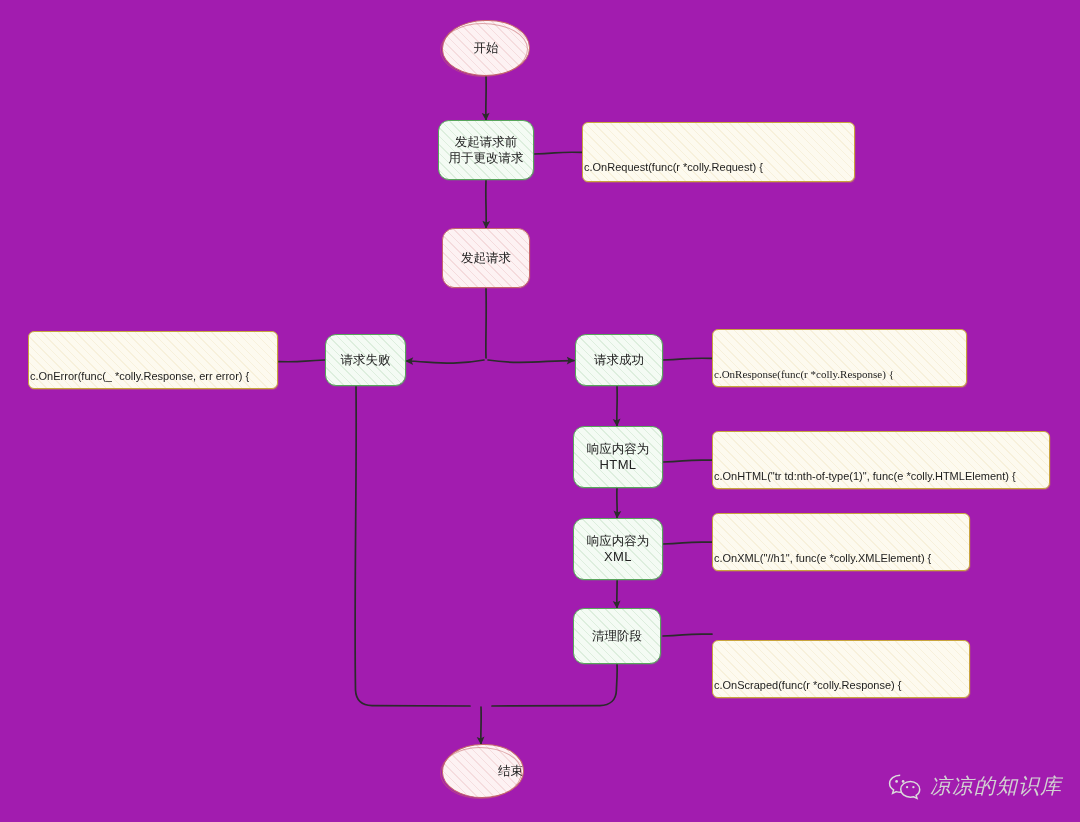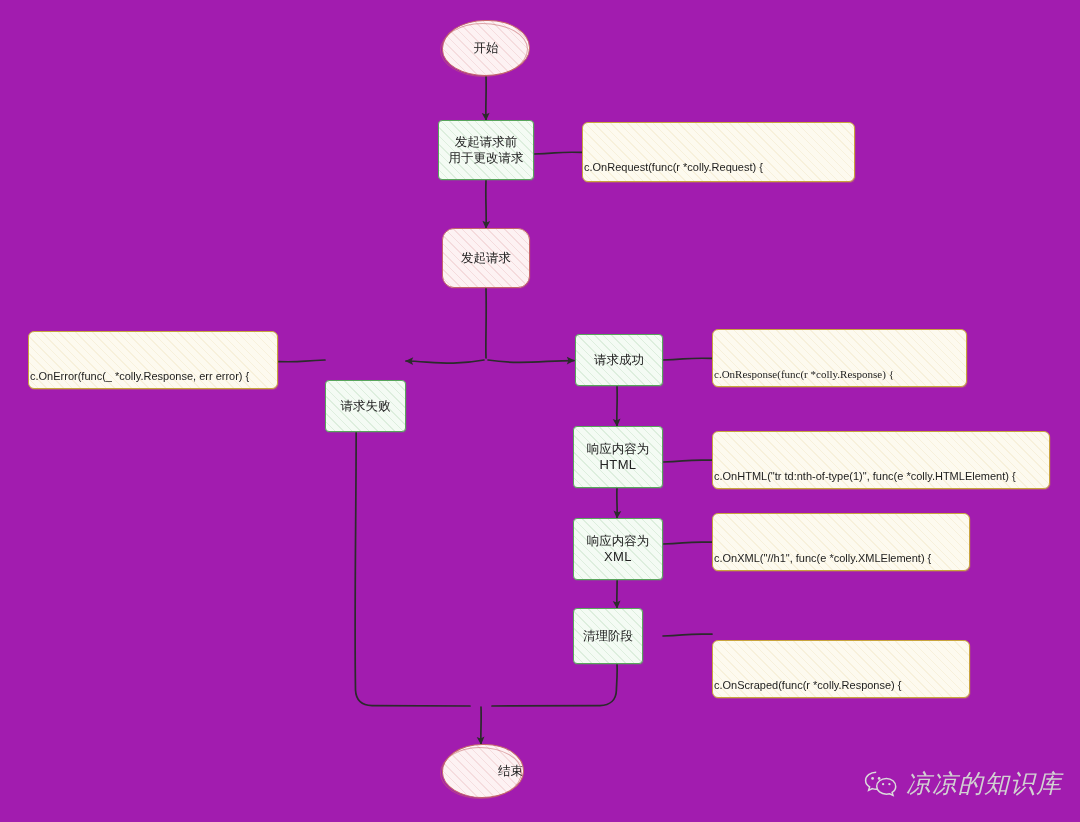--- a/index.html
+++ b/index.html
@@ -27,21 +27,21 @@
     border:1.6px solid #58a55c;
     background:
       repeating-linear-gradient(45deg,
         rgba(110,175,112,.17) 0px,
         rgba(110,175,112,.17) 1px,
         rgba(255,255,255,0) 1px,
         rgba(255,255,255,0) 6px),
       #f4fbf4;
     color:#222;
     font-size:12.5px;
-    border-radius:4px;
+    border-radius:11px;
     box-shadow:0.5px 0.8px 0 rgba(88,165,92,.35);
   }
   
   .n-red{
     border:1.6px solid #c4666b;
     background:
       repeating-linear-gradient(45deg,
         rgba(200,100,105,.16) 0px,
         rgba(200,100,105,.16) 1px,
         rgba(255,255,255,0) 1px,
@@ -95,21 +95,21 @@
   }
   .codebox .cl{display:block;}
 
   
   .sc{font-size:13px;letter-spacing:.4px;}
 
   
   #watermark{
     position:absolute;right:18px;bottom:22px;
     display:flex;align-items:center;gap:8px;
-    color:#d2d2d2;font-size:25px;font-style:italic;
+    color:#d2d2d2;font-size:21px;font-style:italic;
     letter-spacing:1px;z-index:4;user-select:none;
   }
   #watermark .wm-text{font-family:"DejaVu Sans",sans-serif;}
 </style>
 </head>
 <body>
 
 <div id="canvas">
 
   <svg id="edges" viewBox="0 0 1080 822">
@@ -167,39 +167,39 @@
 
   <div class="node n-green" style="left:438px;top:120px;width:96px;height:60px;">
     <span class="ln">发起请求前</span>
     <span class="ln">用于更改请求</span>
   </div>
 
   <div class="node n-red" style="left:442px;top:228px;width:88px;height:60px;">
     <span class="ln">发起请求</span>
   </div>
 
-  <div class="node n-green" style="left:325px;top:334px;width:81px;height:52px;margin-top:46px;">
+  <div class="node n-green" style="left:325px;top:334px;width:81px;height:52px;">
     <span class="ln">请求失败</span>
   </div>
 
   <div class="node n-green" style="left:575px;top:334px;width:88px;height:52px;">
     <span class="ln">请求成功</span>
   </div>
 
   <div class="node n-green" style="left:573px;top:426px;width:90px;height:62px;">
     <span class="ln">响应内容为</span>
     <span class="ln sc">HTML</span>
   </div>
 
   <div class="node n-green" style="left:573px;top:518px;width:90px;height:62px;">
     <span class="ln">响应内容为</span>
     <span class="ln sc">XML</span>
   </div>
 
-  <div class="node n-green" style="left:573px;top:608px;width:70px;height:56px;">
+  <div class="node n-green" style="left:573px;top:608px;width:88px;height:56px;">
     <span class="ln">清理阶段</span>
   </div>
 
   <div class="node n-term" style="left:442px;top:744px;width:82px;height:54px;align-items:flex-end;">
     <span class="ln">结束</span>
   </div>
 
   <div class="codebox" style="left:582px;top:122px;width:273px;height:60px;">
     <span class="cl">c.OnRequest(func(r *colly.Request) {</span>
     

